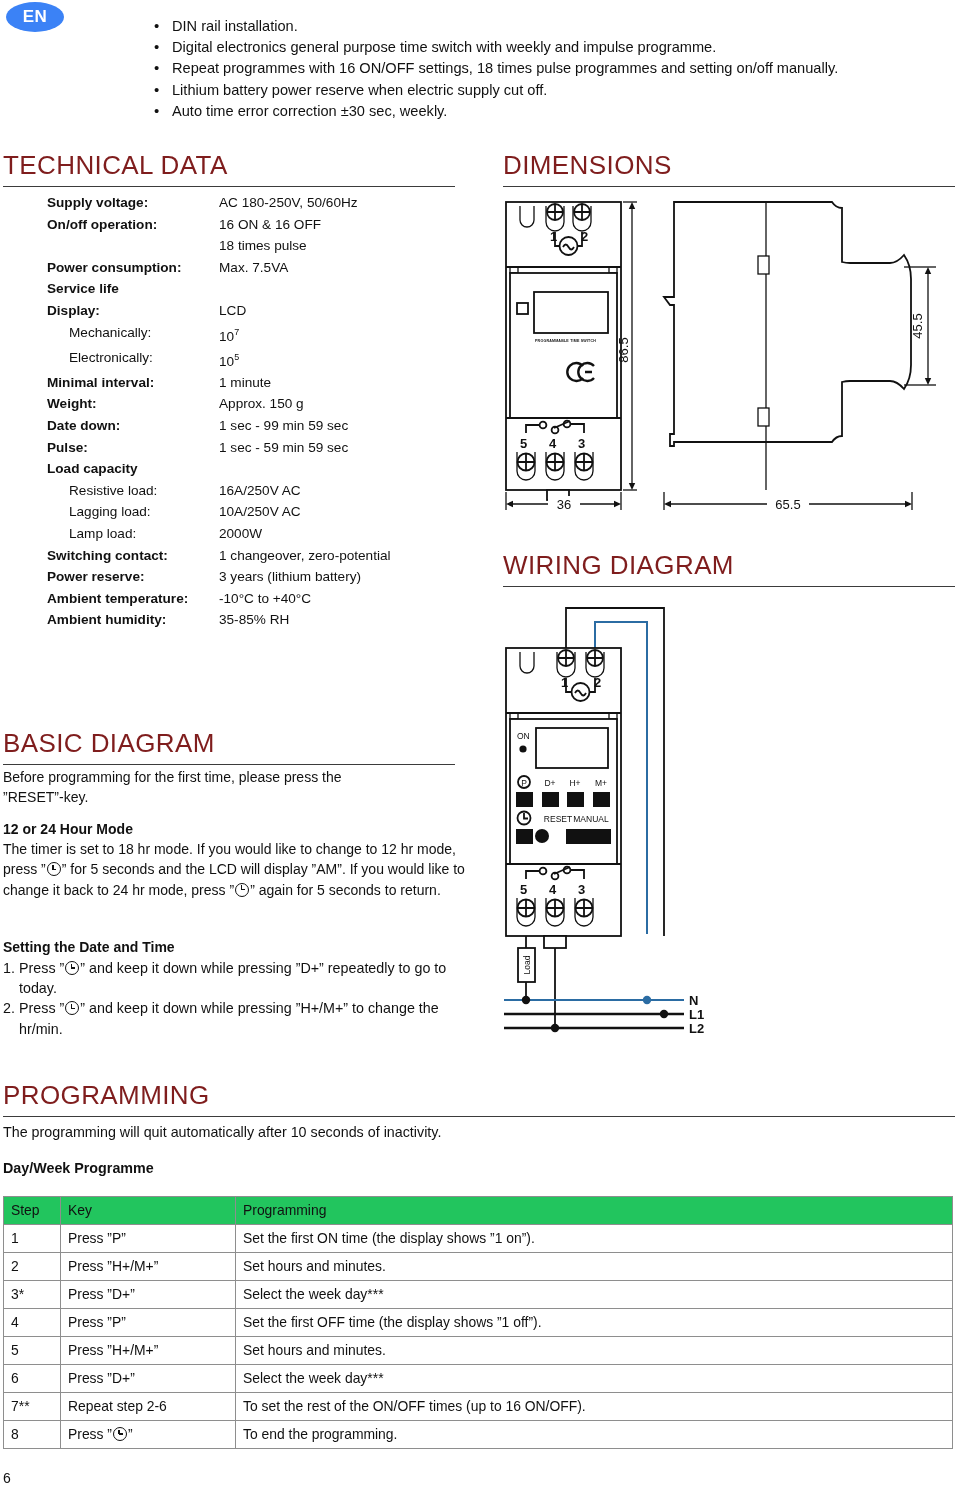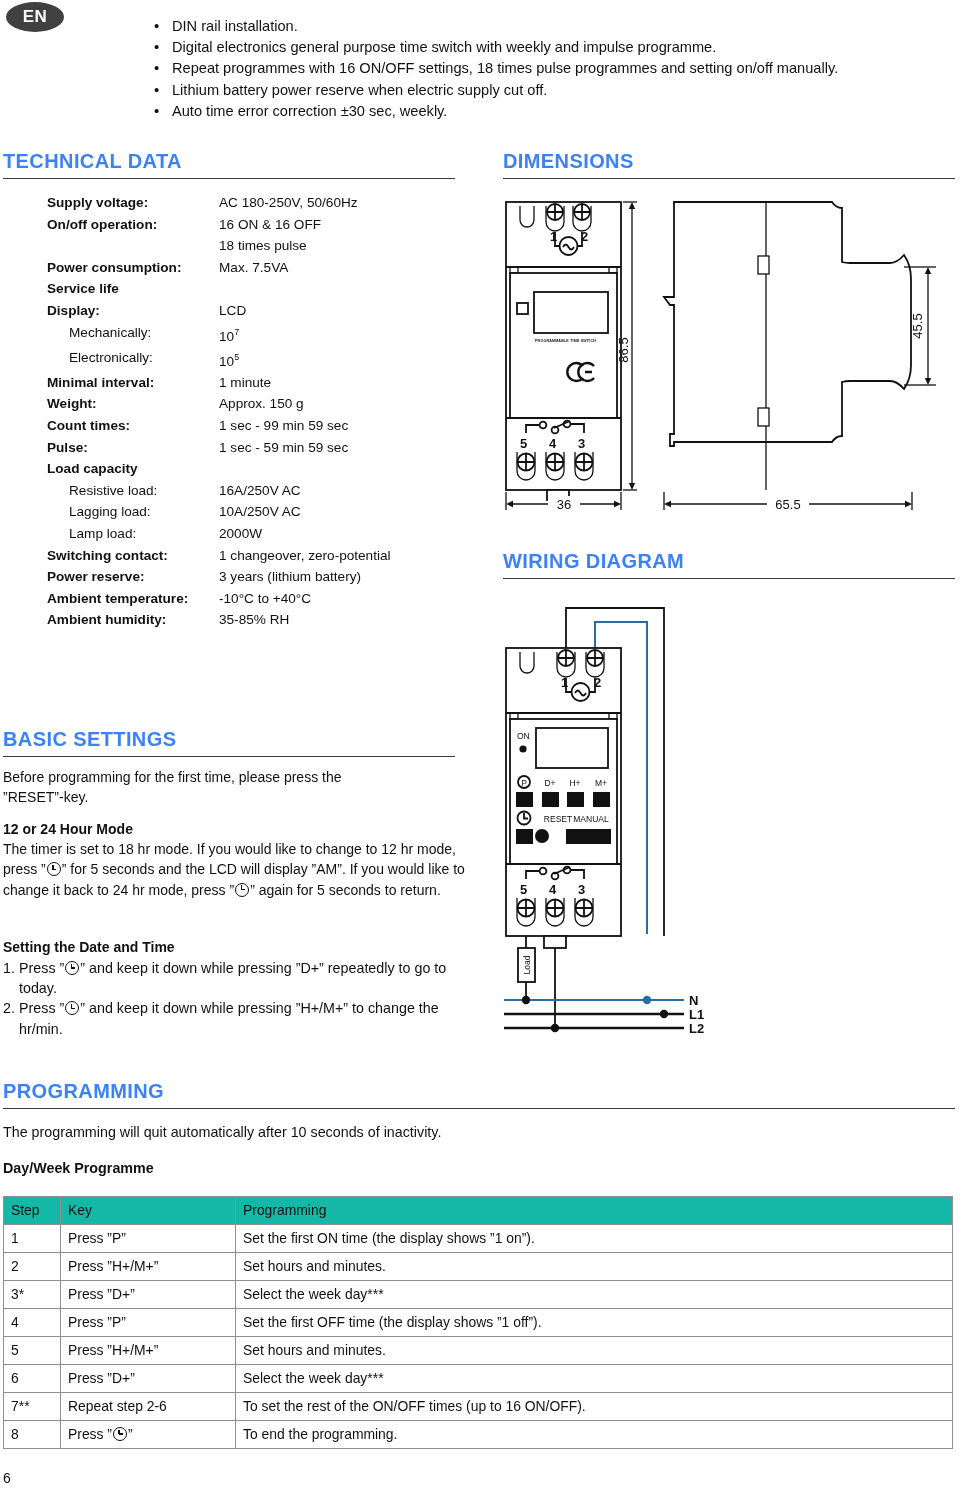--- a/index.html
+++ b/index.html
@@ -7,38 +7,38 @@
     width:960px;height:1505px;position:relative;
     font-family:"Liberation Sans", sans-serif;
     color:#111;
     -webkit-font-smoothing:antialiased;
   }
   .page{position:relative;width:960px;height:1505px;overflow:hidden;}
 
   
   .en-badge{
     position:absolute;left:6px;top:2px;width:58px;height:30px;
-    background:#404040;border-radius:50%;
+    background:#3b82f6;border-radius:50%;
     display:flex;align-items:center;justify-content:center;
   }
   .en-badge span{color:#fff;font-size:17px;font-weight:bold;letter-spacing:.5px;}
 
   
   .bullets{position:absolute;left:110px;top:0px;width:840px;}
   .bullets li{
     list-style:none;position:relative;padding-left:22px;
     font-size:14.6px;line-height:21.2px;white-space:nowrap;
   }
   .bullets li:before{
     content:"•";position:absolute;left:4px;top:-1px;font-size:15px;
   }
 
   
   .sec-h{
-    font-size:20px;font-weight:700;letter-spacing:.4px;color:#3b82f6;
+    font-size:26px;font-weight:400;letter-spacing:.4px;color:#7f1d1d;
     padding-bottom:3px;
   }
   .sec-rule{border-bottom:1.6px solid #3b3b3b;margin-top:2px;}
 
   
   #tech-head{position:absolute;left:3px;top:150px;width:452px;}
   .spec-table{position:absolute;left:3px;top:192px;width:455px;font-size:13.6px;margin-left:44px;}
   .spec-row{display:flex;line-height:21.6px;}
   .spec-k{width:172px;font-weight:bold;}
   .spec-k.ind{font-weight:normal;padding-left:22px;width:150px;}
@@ -75,21 +75,21 @@
   #prog-sub{position:absolute;left:3px;top:1160px;font-size:14.3px;font-weight:bold;}
 
   table.steps{
     position:absolute;left:3px;top:1196px;width:950px;
     border-collapse:collapse;font-size:13.9px;
   }
   table.steps th,table.steps td{
     border:1px solid #8e8e8e;padding:5px 7px;text-align:left;font-weight:normal;
     line-height:17px;
   }
-  table.steps thead th{background:#14b8a6;}
+  table.steps thead th{background:#22c55e;}
   table.steps tr > *:nth-child(1){width:42px;}
   table.steps tr > *:nth-child(2){width:160px;}
 
   #page-no{position:absolute;left:3px;top:1470px;font-size:14px;}
 
   
   .ln{stroke:#111;fill:none;}
   .thin{stroke-width:1.3;}
   .med{stroke-width:1.8;}
   .thick{stroke-width:2.6;}
@@ -158,21 +158,21 @@
       </div>
     <div class="spec-row">
         <div class="spec-k">Minimal interval:</div>
         <div class="spec-v">1 minute</div>
       </div>
     <div class="spec-row">
         <div class="spec-k">Weight:</div>
         <div class="spec-v">Approx. 150 g</div>
       </div>
     <div class="spec-row">
-        <div class="spec-k">Count times:</div>
+        <div class="spec-k">Date down:</div>
         <div class="spec-v">1 sec - 99 min 59 sec</div>
       </div>
     <div class="spec-row">
         <div class="spec-k">Pulse:</div>
         <div class="spec-v">1 sec - 59 min 59 sec</div>
       </div>
     <div class="spec-row">
         <div class="spec-k">Load capacity</div>
         <div class="spec-v"></div>
       </div>
@@ -456,21 +456,21 @@
       <circle cx="163" cy="404" r="4.2" fill="#2b6ca3"></circle>
       <circle cx="180" cy="418" r="4.2" class="fb"></circle>
       <circle cx="71" cy="432" r="4.2" class="fb"></circle>
       <text class="tn" x="205" y="409">N</text>
       <text class="tn" x="205" y="423">L1</text>
       <text class="tn" x="205" y="437">L2</text>
     </g>
   </svg>
 
   <div id="basic-head">
-    <div class="sec-h">BASIC SETTINGS</div>
+    <div class="sec-h">BASIC DIAGRAM</div>
     <div class="sec-rule"></div>
   </div>
 
   <div class="b-para body-txt" style="top:767px;">
     <div>Before programming for the first time, please press the</div>
     <div>”RESET”-key.</div>
   </div>
 
   <div class="b-para body-txt" style="top:819px;">
     <div class="b-sub">12 or 24 Hour Mode</div>

